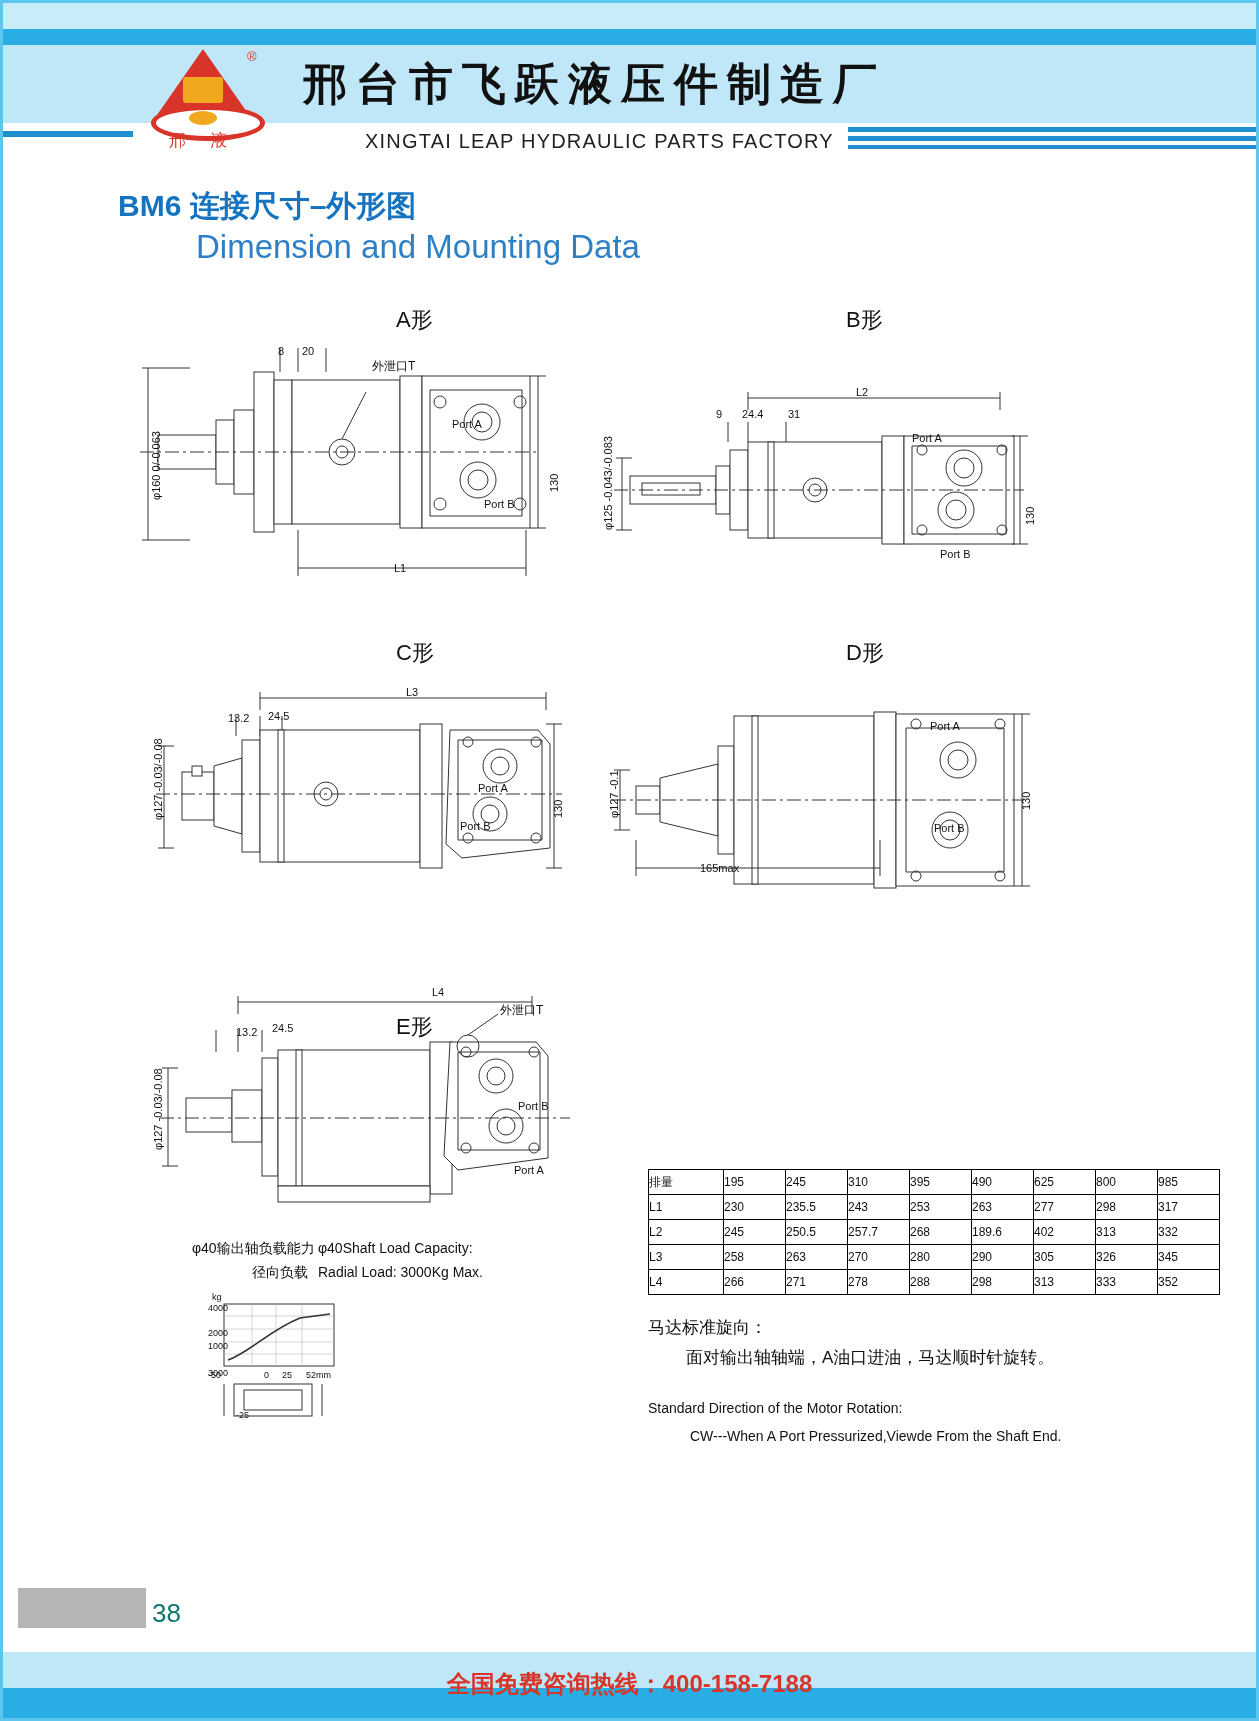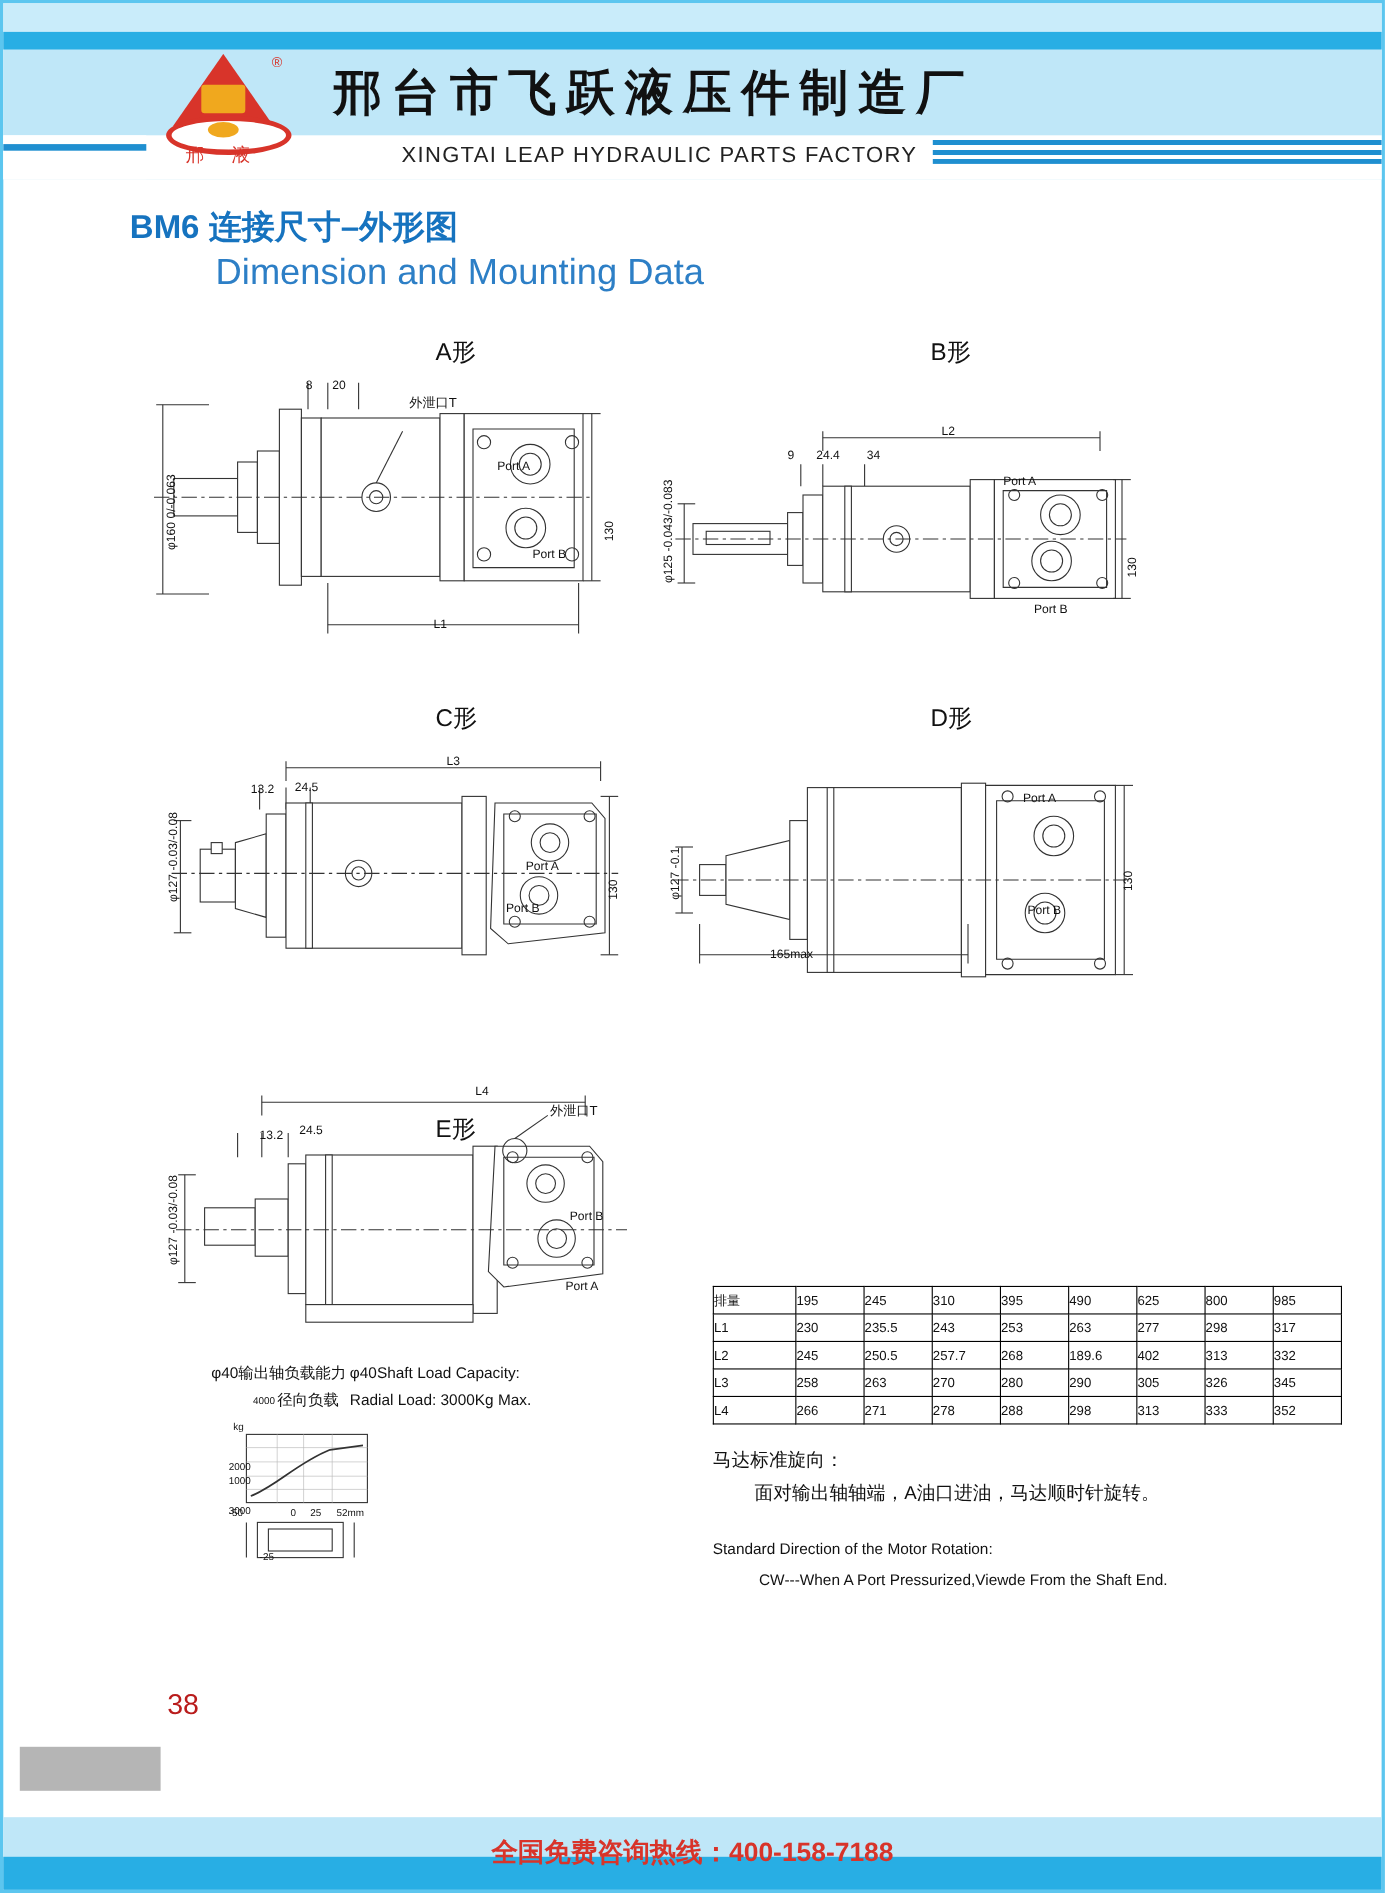--- a/index.html
+++ b/index.html
@@ -102,21 +102,21 @@
     position:absolute;left:3px;bottom:3px;width:1253px;height:66px;background:#bfe7f8;
   }
   .footer-blue{
     position:absolute;left:0;bottom:0;width:100%;height:30px;background:#28aee4;
   }
   .footer-text{
     position:absolute;left:0;top:16px;width:100%;text-align:center;
     font-size:24px;font-weight:bold;color:#d8342a;
   }
   .page-num{
-    position:absolute;left:152px;top:1534px;font-size:26px;color:#b91c1c;
+    position:absolute;left:152px;top:1598px;font-size:26px;color:#0f766e;
   }
   .page-num-bg{
     position:absolute;left:18px;top:1588px;width:128px;height:40px;background:#b5b5b5;
   }
   .notes{position:absolute;color:#111;}
   svg{display:block;}
 </style>
 </head>
 <body>
 
@@ -244,21 +244,21 @@
 
     <line x1="14" y1="110" x2="424" y2="110" stroke-dasharray="14 4 3 4"></line>
 
     <line x1="420" y1="56" x2="420" y2="164"></line>
     <line x1="412" y1="56" x2="428" y2="56"></line>
     <line x1="412" y1="164" x2="428" y2="164"></line>
   </g>
 </svg>
 <div class="lbl dim" style="left:716px;top:408px;">9</div>
 <div class="lbl dim" style="left:742px;top:408px;">24.4</div>
-<div class="lbl dim" style="left:788px;top:408px;">34</div>
+<div class="lbl dim" style="left:788px;top:408px;">31</div>
 <div class="lbl dim" style="left:856px;top:386px;">L2</div>
 <div class="lbl dim rot90" style="left:602px;top:530px;">φ125 -0.043/-0.083</div>
 <div class="lbl dim rot90" style="left:1024px;top:525px;">130</div>
 <div class="lbl port" style="left:912px;top:432px;">Port A</div>
 <div class="lbl port" style="left:940px;top:548px;">Port B</div>
 
 <div class="lbl form-label" style="left:396px;top:638px;">C形</div>
 <svg style="position:absolute;left:150px;top:680px;" width="430" height="200">
   <g stroke="#333" fill="none" stroke-width="1">
 
@@ -483,21 +483,21 @@
     <line x1="66" y1="12" x2="66" y2="74"></line>
     <line x1="92" y1="12" x2="92" y2="74"></line>
   </g>
   <path d="M18 68 C40 60, 60 38, 90 26 L120 22" stroke="#333" fill="none" stroke-width="1.6"></path>
   <rect x="24" y="92" width="78" height="32" fill="#fff" stroke="#333"></rect>
   <rect x="34" y="98" width="58" height="20" fill="#fff" stroke="#333"></rect>
   <line x1="14" y1="92" x2="14" y2="124" stroke="#333"></line>
   <line x1="112" y1="92" x2="112" y2="124" stroke="#333"></line>
 </svg>
 <div class="lbl tiny" style="left:212px;top:1292px;">kg</div>
-<div class="lbl tiny" style="left:208px;top:1268px;margin-left:22px;">4000</div>
+<div class="lbl tiny" style="left:208px;top:1303px;">4000</div>
 <div class="lbl tiny" style="left:208px;top:1368px;">3000</div>
 <div class="lbl tiny" style="left:208px;top:1328px;">2000</div>
 <div class="lbl tiny" style="left:208px;top:1341px;">1000</div>
 <div class="lbl tiny" style="left:208px;top:1370px;">-50</div>
 <div class="lbl tiny" style="left:236px;top:1370px;margin-top:40px;">-25</div>
 <div class="lbl tiny" style="left:264px;top:1370px;">0</div>
 <div class="lbl tiny" style="left:282px;top:1370px;">25</div>
 <div class="lbl tiny" style="left:306px;top:1370px;">52mm</div>
 
 <div class="notes" style="left:648px;top:1316px;font-size:17px;">马达标准旋向：</div>

